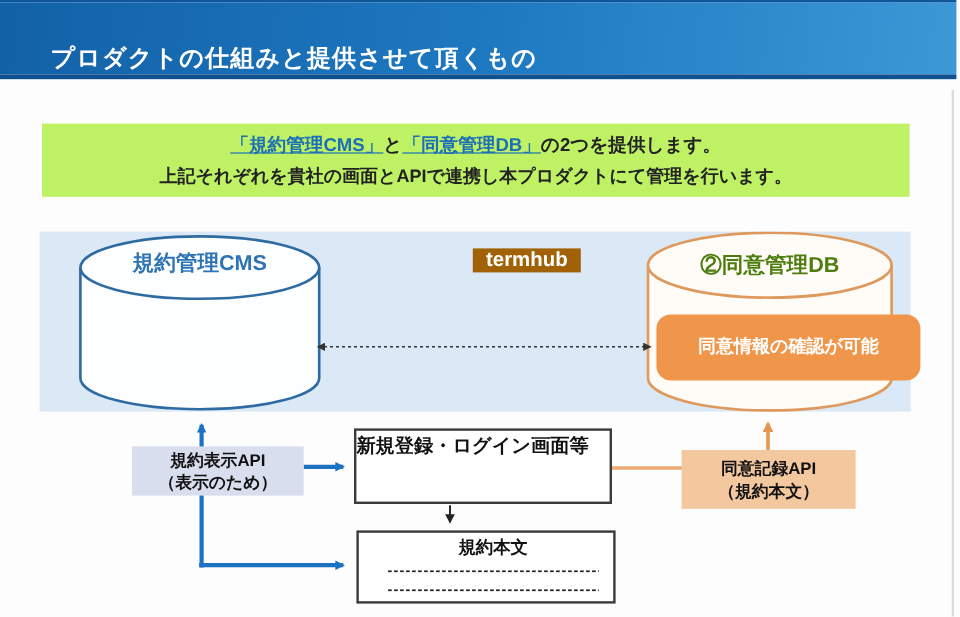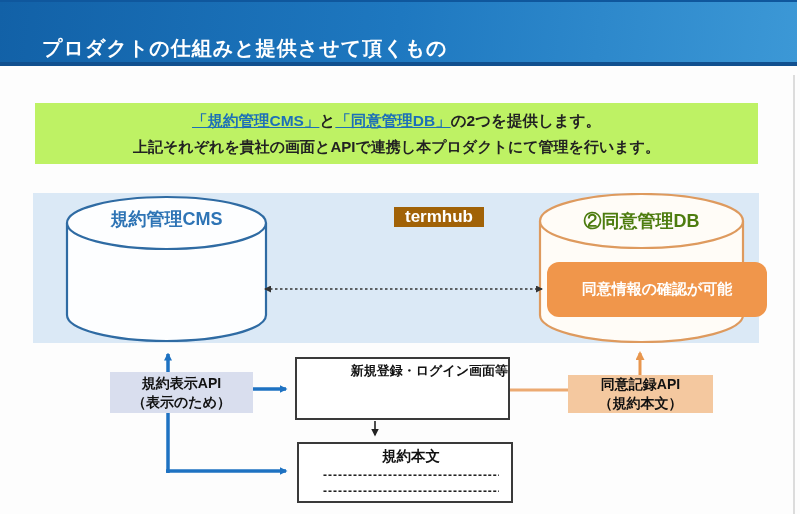--- a/index.html
+++ b/index.html
@@ -59,26 +59,26 @@
     background:#a16207; color:#fff; font-weight:bold; font-size:17px;
     display:flex; align-items:center; justify-content:center;margin-left:36px;
   }
   
   .api-box {
     position:absolute; z-index:4; display:flex; flex-direction:column;
     align-items:center; justify-content:center; text-align:center;
     font-weight:bold; font-size:14px; color:#111; line-height:1.35;
   }
   .api-box.terms { left:110px; top:372px; width:143px; height:41px; background:#d9deee; }
-  .api-box.consent { left:568px; top:375px; width:145px; height:38px; background:#f4c89f; }
+  .api-box.consent { left:568px; top:375px; width:145px; height:49px; background:#f4c89f; }
   .screen-box {
     position:absolute; left:295px; top:357px; width:215px; height:63px; z-index:4;
     background:#fff; border:2px solid #3a3a3a;
   }
-  .screen-box .title { text-align:right; font-weight:bold; font-size:13px; margin-top:3px; color:#111; }
+  .screen-box .title { text-align:left; font-weight:bold; font-size:16px; margin-top:3px; color:#111; }
   .link-list-box {
     position:absolute; left:10px; top:25px; width:191px; height:27px;
     border:1.5px solid #3a3a3a; background:#fff;
     display:flex; align-items:center; justify-content:center;
     font-weight:bold; font-size:13.5px; color:#111;
   }
   .body-box {
     position:absolute; left:297px; top:442px; width:216px; height:61px; z-index:4;
     background:#fff; border:2px solid #3a3a3a;padding-left:12px;
   }

